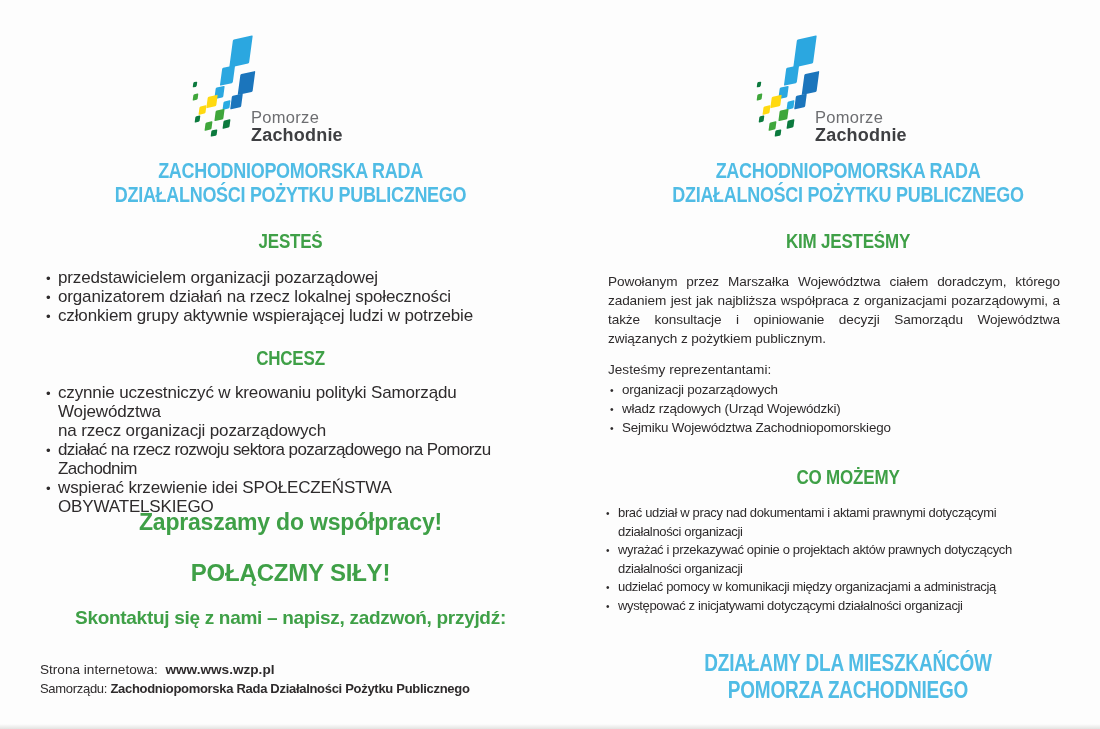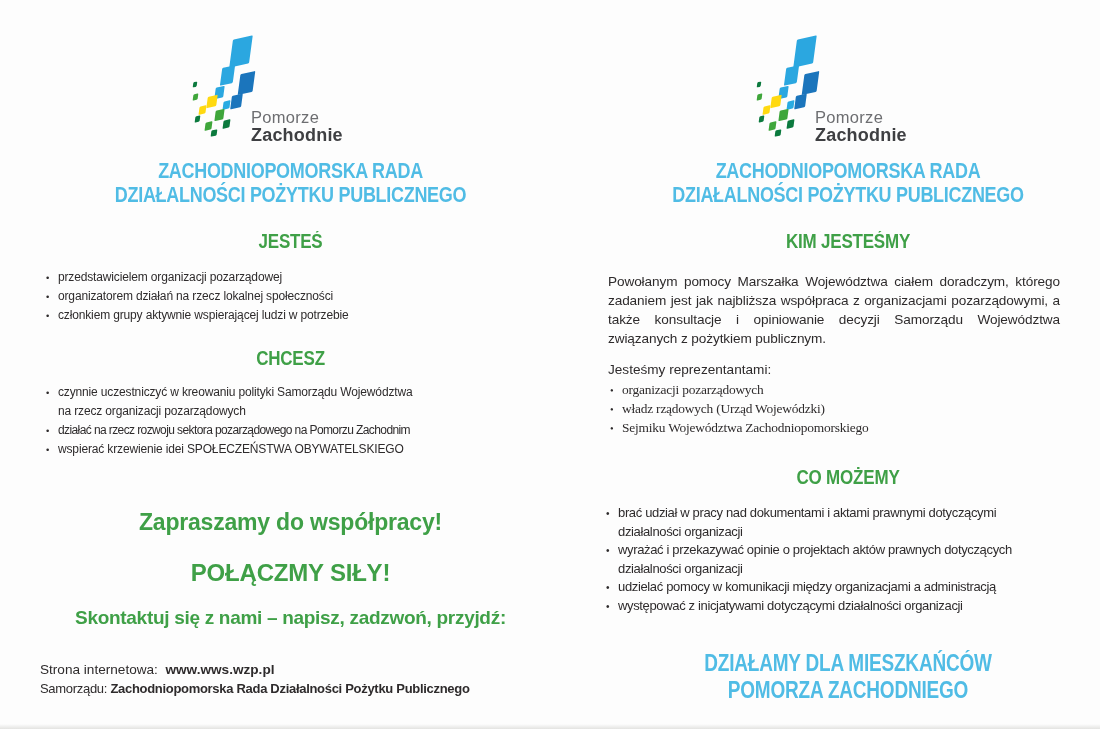--- a/index.html
+++ b/index.html
@@ -50,26 +50,26 @@
   .h-green {
     width:505px; text-align:center; color:#3fa047; font-weight:bold;
     font-size:17px; letter-spacing:-.2px;
     transform:scaleY(1.15); transform-origin:top center;
   }
 
   
   ul.blist { list-style:none; }
   ul.blist li { position:relative; padding-left:14px; }
   ul.blist li::before { content:"•"; position:absolute; left:2px; top:0; font-size:.78em; line-height:inherit; color:#2e2b2c; transform:translateY(1px); }
-  .ul-left { font-size:12px; line-height:19px; letter-spacing:-.15px; }
+  .ul-left { font-size:17px; line-height:19px; letter-spacing:-.15px; }
   .ul-left li.tight { letter-spacing:-.6px; }
   .para { font-size:13.6px; line-height:19px; letter-spacing:-.1px; text-align:justify; }
   .intro { font-size:13.6px; line-height:19px; }
   .ul-kim { font-size:13.4px; line-height:19px; letter-spacing:-.2px; }
-  .ul-kim li { padding-left:22px;font-family:Liberation Serif, serif; }
+  .ul-kim li { padding-left:22px; }
   .ul-kim li::before { left:8px; }
   .ul-co { font-size:13px; line-height:18.6px; letter-spacing:-.35px; }
   .ul-co li { padding-left:23px; }
   .ul-co li::before { left:8px; }
 
   
   .cta1 { width:505px; text-align:center; color:#3fa047; font-weight:bold; font-size:23px; letter-spacing:-.2px; }
   .cta2 { width:505px; text-align:center; color:#3fa047; font-weight:bold; font-size:24px; letter-spacing:-.2px; }
   .cta3 { width:505px; text-align:center; color:#3fa047; font-weight:bold; font-size:19px; letter-spacing:-.3px; }
 
@@ -165,21 +165,21 @@
     <div class="logo-line1">Pomorze</div>
     <div class="logo-line2">Zachodnie</div>
   </div>
 </div>
 
 <div class="abs title pre" style="left:598px; top:158px; width:500px;">ZACHODNIOPOMORSKA RADA
 DZIAŁALNOŚCI POŻYTKU PUBLICZNEGO</div>
 
 <div class="abs h-green" style="left:598px; top:231px; width:500px;">KIM JESTEŚMY</div>
 
-<div class="abs para" style="left:608px; top:272px; width:452px;">Powołanym pomocy Marszałka Województwa ciałem doradczym, którego zadaniem jest jak najbliższa współpraca z organizacjami pozarządowymi, a także konsultacje i opiniowanie decyzji Samorządu Województwa związanych z pożytkiem publicznym.</div>
+<div class="abs para" style="left:608px; top:272px; width:452px;">Powołanym przez Marszałka Województwa ciałem doradczym, którego zadaniem jest jak najbliższa współpraca z organizacjami pozarządowymi, a także konsultacje i opiniowanie decyzji Samorządu Województwa związanych z pożytkiem publicznym.</div>
 
 <div class="abs intro" style="left:608px; top:360px;">Jesteśmy reprezentantami:</div>
 
 <ul class="abs blist ul-kim" style="left:608px; top:380px; width:460px;">
   <li>organizacji pozarządowych</li>
   <li>władz rządowych (Urząd Wojewódzki)</li>
   <li>Sejmiku Województwa Zachodniopomorskiego</li>
 </ul>
 
 <div class="abs h-green" style="left:598px; top:467px; width:500px;">CO MOŻEMY</div>

